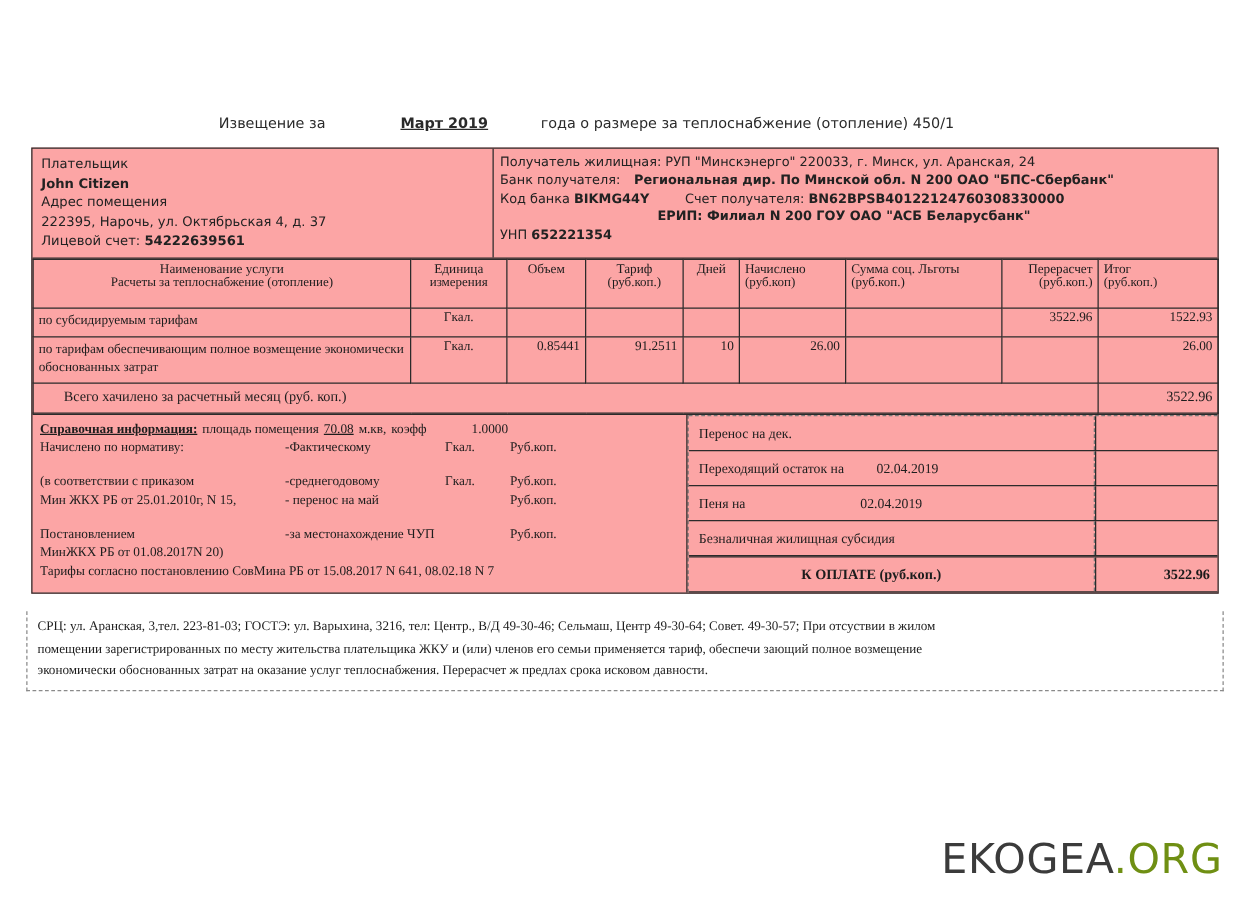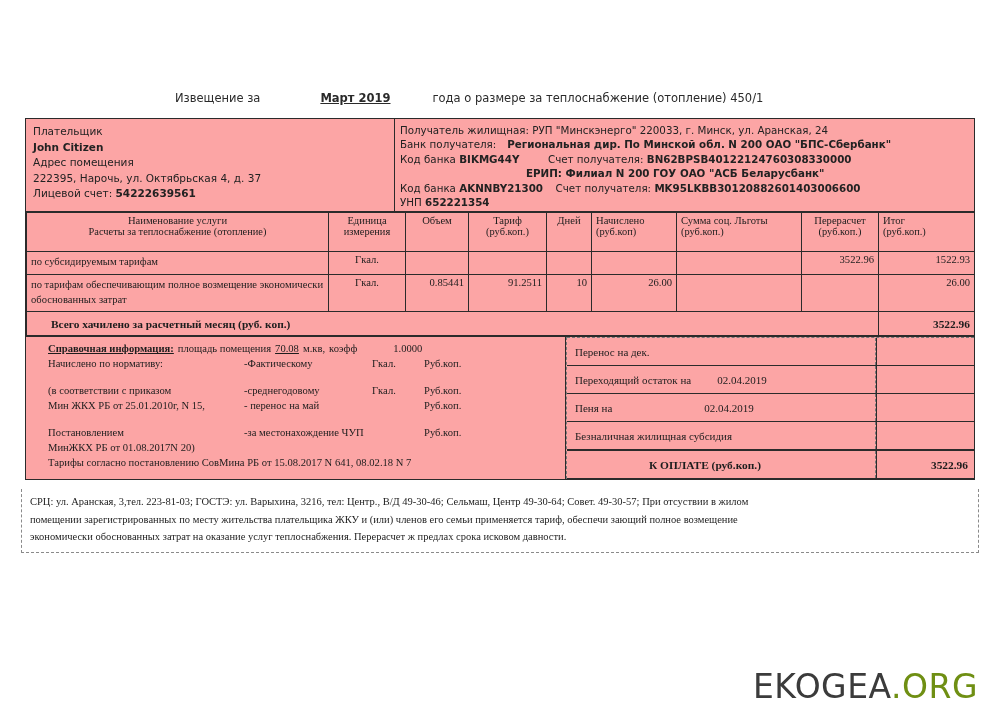--- a/index.html
+++ b/index.html
@@ -99,21 +99,21 @@
   table.svc th { text-align: center; height: 34px; }
   table.svc th.h-name { text-align: center; }
   table.svc th .sub { display: block; font-size: 10.4px; }
   td.num { text-align: right; }
   td.ctr { text-align: center; }
   tr.rowA td { height: 18px; }
   tr.rowB td { height: 32px; }
   td.svc-name { text-align: left; line-height: 15px; }
   tr.total td {
     font-size: 11.4px;
-    font-weight: bold;
+    font-weight: normal;
     height: 19px;
     vertical-align: middle;
     padding-left: 24px;
   }
   tr.total td.lbl { text-align: left; }
   tr.total td.val { text-align: right; }
 
   
   .ref-band {
     display: flex;
@@ -121,21 +121,20 @@
   }
   .ref-left {
     width: 524px;
     box-sizing: border-box;
     border-right: 1.1px solid #2b2b2b;
     padding: 4px 0 4px 6px;
     font-size: 10.6px;
     line-height: 15px;
     color: #1d1d1d;
     position: relative;
-    margin-left: 16px;
   }
   .ref-left .ln { display: flex; white-space: nowrap; }
   .ref-left .c1 { width: 196px; }
   .ref-left .c2 { width: 128px; }
   .ref-left .c3 { width: 52px; }
   .ref-left .c4 { width: 70px; }
   .ref-left .hdr { font-weight: bold; text-decoration: underline; }
   .ref-left u.plain { text-decoration: underline; }
   .ref-left .gap { height: 12px; }
   .free { display: block; white-space: nowrap; }
@@ -254,27 +253,20 @@
         <span>Код банка</span>
         <b>BIKMG44Y</b>
         <span style="display:inline-block;width:22px"></span>
         <span>Счет получателя:</span>
         <b>BN62BPSB40122124760308330000</b>
       </span>
       <span class="row indent-b">
         <b>ЕРИП: Филиал N 200 ГОУ ОАО "АСБ Беларусбанк"</b>
       </span>
       <span class="row">
-        <span>Код банка</span>
-        <b>AKNNBY21300</b>
-        <span style="display:inline-block;width:6px"></span>
-        <span>Счет получателя:</span>
-        <b>MK95LKBB30120882601403006600</b>
-      </span>
-      <span class="row">
         <span>УНП</span>
         <b>652221354</b>
       </span>
     </div>
   </div>
 
   <table class="svc">
     <colgroup>
       <col style="width:302px">
         <col style="width:77px">
@@ -309,21 +301,21 @@
           <span class="sub"></span>
         </th>
         <th style="text-align:left">
           <span>Начислено</span>
           <span class="sub">(руб.коп)</span>
         </th>
         <th style="text-align:left">
           <span>Сумма соц. Льготы</span>
           <span class="sub">(руб.коп.)</span>
         </th>
-        <th style="text-align:center">
+        <th style="text-align:right">
           <span>Перерасчет</span>
           <span class="sub">(руб.коп.)</span>
         </th>
         <th style="text-align:left">
           <span>Итог</span>
           <span class="sub">(руб.коп.)</span>
         </th>
       </tr>
     </thead>
     <tbody>

